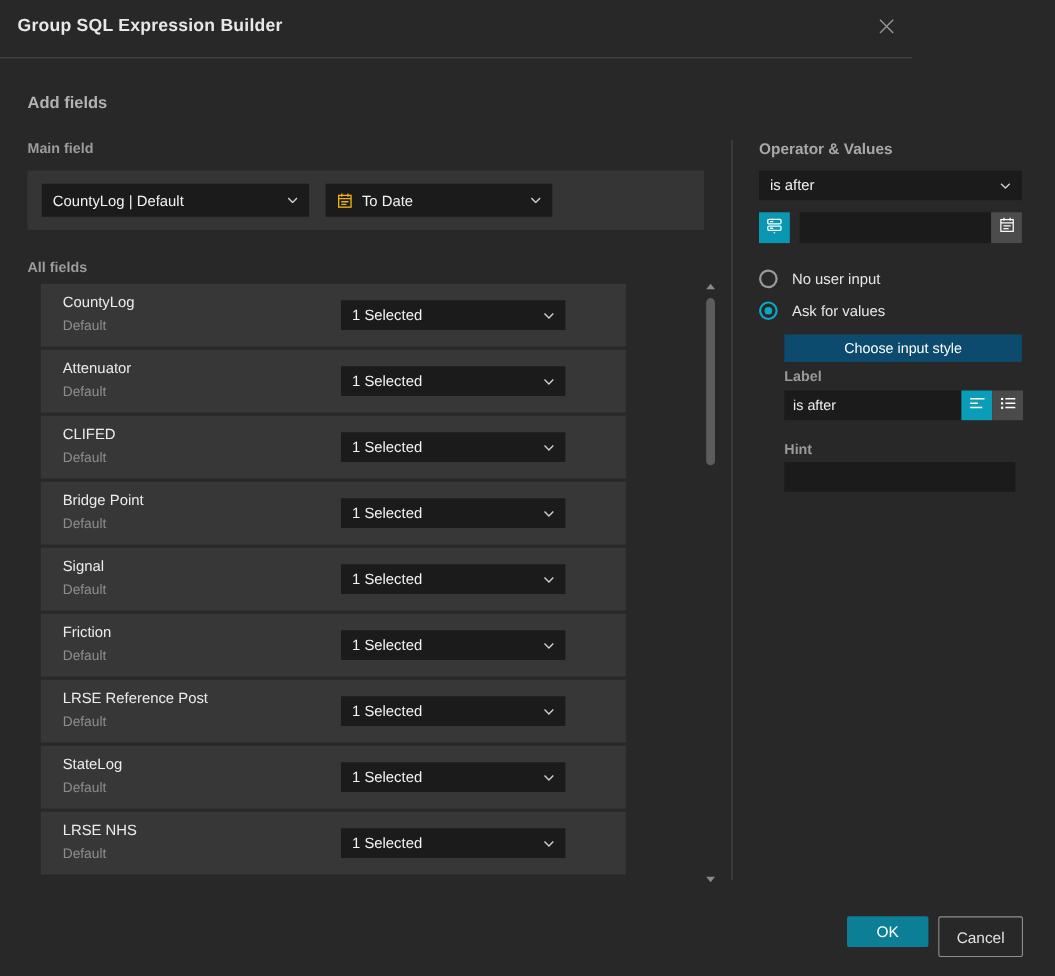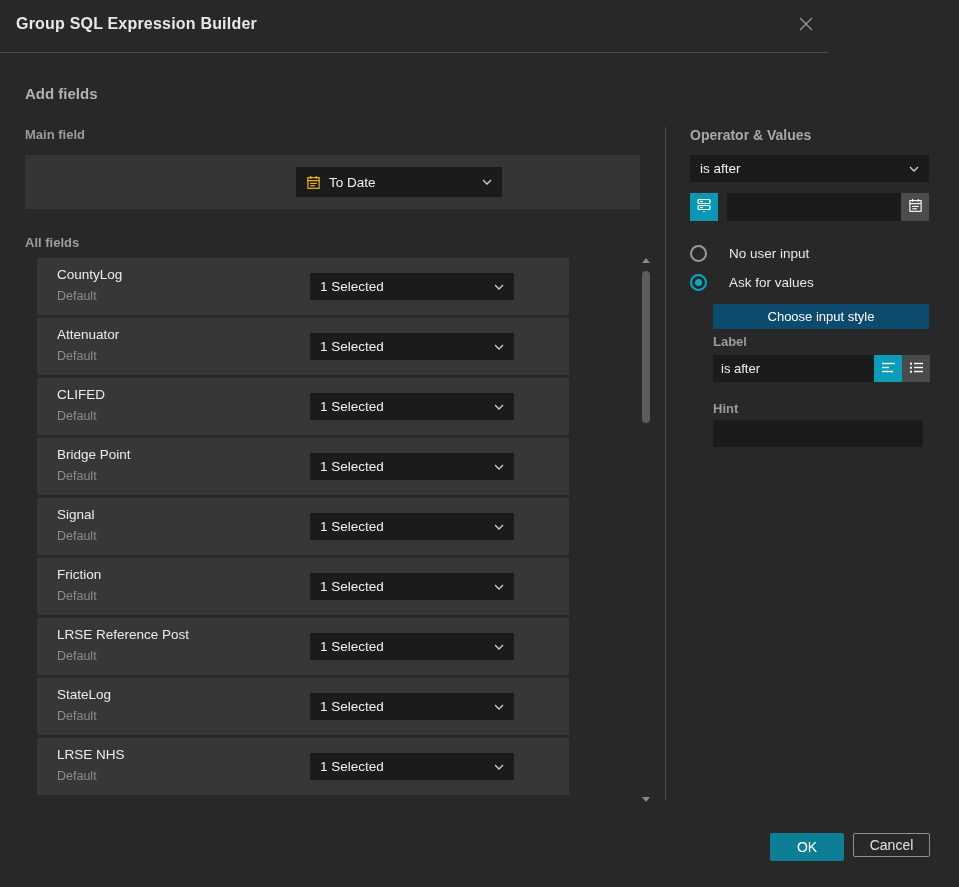--- a/index.html
+++ b/index.html
@@ -39,58 +39,66 @@
   
   .vdivider{position:absolute;left:665px;top:127px;width:1px;height:673px;background:#4a4a4a;}
   
   .right{position:absolute;left:690px;top:127px;width:239px;height:680px;}
   .op-title{position:absolute;top:0;left:0;font-size:14px;font-weight:700;color:#a8a8a8;}
   #op-select{position:absolute;top:28px;left:0;width:239px;height:27px;}
   .value-row{position:absolute;top:66px;left:0;width:239px;height:28px;display:flex;}
   .btn-field-list{width:28px;height:28px;background:#0997b3;margin-right:9px;display:flex;align-items:center;justify-content:center;color:#fff;cursor:pointer;flex:0 0 auto;}
   .value-input{flex:1;min-width:0;height:28px;background:#1b1b1b;border:none;outline:none;color:#f0f0f0;padding:0 8px;font-family:"Liberation Sans",sans-serif;font-size:13px;}
   .btn-cal{width:28px;height:28px;background:#4c4c4c;display:flex;align-items:center;justify-content:center;color:#fff;cursor:pointer;flex:0 0 auto;}
-  .radio-row{position:absolute;left:0;display:flex;align-items:center;gap:22px;cursor:pointer;}
+  .radio-row{position:absolute;left:0;display:flex;align-items:center;gap:13px;cursor:pointer;}
   #radio-row-1{top:118px;}
   #radio-row-2{top:147px;}
   .radio{width:17px;height:17px;border-radius:50%;border:2px solid #9a9a9a;box-sizing:border-box;position:relative;flex:0 0 auto;}
   .radio.sel{border-color:#0ba7c3;}
   .radio.sel::after{content:"";position:absolute;left:3px;top:3px;width:7px;height:7px;border-radius:50%;background:#0ba7c3;}
   .radio-label{font-size:13.5px;color:#e8e8e8;}
   .choose-btn{position:absolute;top:177px;left:23px;width:216px;height:25px;background:#0c4a6e;color:#fff;font-size:13px;border:none;display:flex;align-items:center;justify-content:center;cursor:pointer;font-family:"Liberation Sans",sans-serif;}
   .cap{position:absolute;left:23px;font-size:13px;font-weight:600;color:#9a9a9a;}
   #label-cap{top:207px;}
   #hint-cap{top:274px;}
   .label-row{position:absolute;top:228px;left:23px;height:27px;display:flex;}
   .label-input{width:161px;height:27px;box-sizing:border-box;background:#1b1b1b;border:none;outline:none;color:#f0f0f0;padding:0 8px;font-family:"Liberation Sans",sans-serif;font-size:13px;}
   .btn-align{width:28px;height:27px;background:#0a9db8;display:flex;align-items:center;justify-content:center;color:#fff;cursor:pointer;}
   .btn-list{width:28px;height:27px;background:#4a4a4a;display:flex;align-items:center;justify-content:center;color:#fff;cursor:pointer;}
   .hint-input{position:absolute;top:293px;left:23px;width:210px;height:27px;box-sizing:border-box;background:#1b1b1b;border:none;outline:none;color:#f0f0f0;padding:0 8px;font-family:"Liberation Sans",sans-serif;font-size:13px;}
   
   .btn-ok{position:absolute;left:770px;top:833px;width:74px;height:28px;background:#0c7f96;color:#fff;border:none;border-radius:2px;font-size:14px;cursor:pointer;font-family:"Liberation Sans",sans-serif;}
-  .btn-cancel{position:absolute;left:853px;top:833px;width:77px;height:24px;background:transparent;color:#e2e2e2;border:1px solid #8f8f8f;border-radius:2px;font-size:14px;box-sizing:border-box;cursor:pointer;font-family:"Liberation Sans",sans-serif;}
+  .btn-cancel{position:absolute;left:853px;top:833px;width:77px;height:37px;background:transparent;color:#e2e2e2;border:1px solid #8f8f8f;border-radius:2px;font-size:14px;box-sizing:border-box;cursor:pointer;font-family:"Liberation Sans",sans-serif;}
 </style>
 </head>
 <body>
 
 <div class="header">
   <div class="title">Group SQL Expression Builder</div>
   <div class="close-btn">
     <span>
       <svg width="18" height="18" viewBox="0 0 18 18">
           <path d="M3 3 L15 15 M15 3 L3 15" stroke="#9a9a9a" stroke-width="1.2" fill="none"></path>
         </svg>
     </span>
   </div>
 </div>
 
 <div class="h-add">Add fields</div>
 <div class="h-sub" id="main-field-label">Main field</div>
 
 <div class="main-panel">
+  <div class="select" id="field-select">
+    <span>CountyLog | Default</span>
+    <span class="chev">
+      <svg width="10" height="6" viewBox="0 0 10 6">
+          <path d="M1 1 L5 5 L9 1" stroke="#cfcfcf" stroke-width="1.3" fill="none"></path>
+        </svg>
+    </span>
+  </div>
   <div class="select" id="type-select">
     <span class="cal-amber">
       <svg width="15" height="15" viewBox="0 0 16 16">
           <g stroke="#efb310" fill="none" stroke-width="1.3">
             <rect x="2" y="2.8" width="12" height="11.4"></rect>
             <line x1="2" y1="6" x2="14" y2="6"></line>
             <line x1="5" y1="1" x2="5" y2="4"></line>
             <line x1="11" y1="1" x2="11" y2="4"></line>
             <line x1="4.5" y1="9" x2="11.5" y2="9"></line>
             <line x1="4.5" y1="11.5" x2="9.5" y2="11.5"></line>

